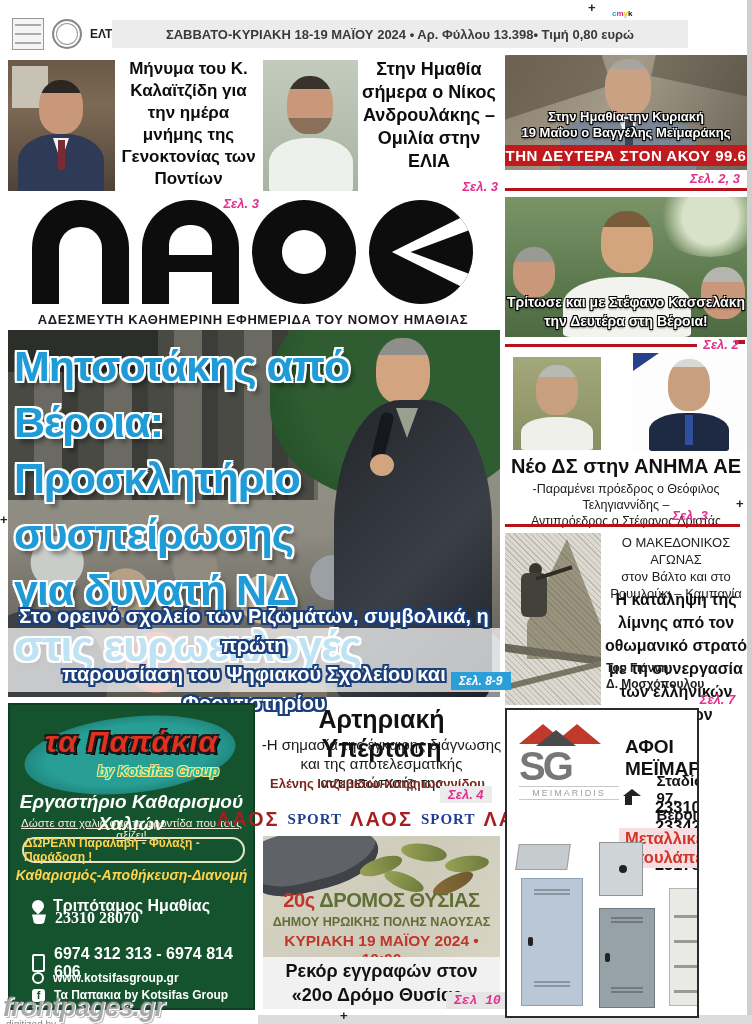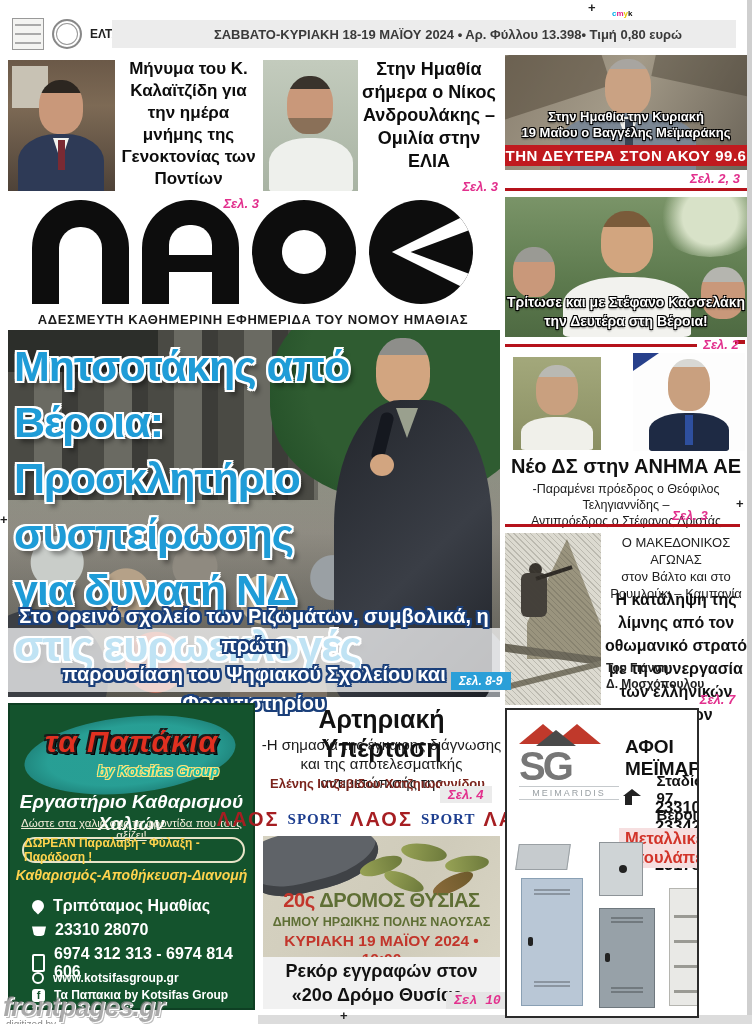--- a/index.html
+++ b/index.html
@@ -227,21 +227,21 @@
         <i></i>
         <i></i>
         <i></i>
       </div>
     <div class="postmark"></div>
     <div class="elta">
       <span>ΕΛΤΑ</span>
       <span class="bird"></span>
     </div>
   </div>
-  <div class="abs datebar" style="left:112px;top:20px;width:576px;height:28px;padding-left:48px;">
+  <div class="abs datebar" style="left:112px;top:20px;width:576px;height:28px;">
     <span>ΣΑΒΒΑΤΟ-ΚΥΡΙΑΚΗ 18-19 ΜΑΪΟΥ 2024 • Αρ. Φύλλου 13.398• Τιμή 0,80 ευρώ</span>
   </div>
 
   <div class="photo" style="left:8px;top:60px;width:107px;height:131px;
        background:linear-gradient(180deg,#6b5948 0%,#7d6a55 35%,#4e4238 100%);">
     <div class="abs" style="left:4px;top:6px;width:36px;height:42px;background:#c8c2b4;"></div>
     <div class="head" style="left:31px;top:20px;width:44px;height:54px;
          background:linear-gradient(180deg,#2c2620 0 24%,#c9987a 24% 100%);"></div>
     <div class="bodyshape" style="left:10px;top:74px;width:86px;height:60px;background:#2e3a56;"></div>
     <div class="abs" style="left:45px;top:78px;width:16px;height:24px;background:#f2f2ee;clip-path:polygon(0 0,100% 0,50% 100%);"></div>
@@ -390,21 +390,21 @@
     <div class="papakia-brand">τα Παπάκια</div>
     <div class="papakia-by">by Kotsifas Group</div>
     <div class="papakia-title">Εργαστήριο Καθαρισμού Χαλιών</div>
     <div class="papakia-slogan">Δώστε στα χαλιά σας τη φροντίδα που τους αξίζει!</div>
     <div class="papakia-pill">ΔΩΡΕΑΝ  Παραλαβή - Φύλαξη - Παράδοση !</div>
     <div class="papakia-services">Καθαρισμός-Αποθήκευση-Διανομή</div>
     <div class="contact big" style="top:192px;">
       <span class="ic ic-pin"></span>
       <span>Τριπόταμος Ημαθίας</span>
     </div>
-    <div class="contact big" style="top:216px;">
+    <div class="contact big" style="top:204px;font-family:Liberation Serif, serif;">
       <span class="ic ic-tel"></span>
       <span>23310 28070</span>
     </div>
     <div class="contact big" style="top:240px;">
       <span class="ic ic-mob"></span>
       <span>6974 312 313 - 6974 814 606</span>
     </div>
     <div class="contact small" style="top:266px;">
       <span class="ic ic-globe"></span>
       <span>www.kotsifasgroup.gr</span>

